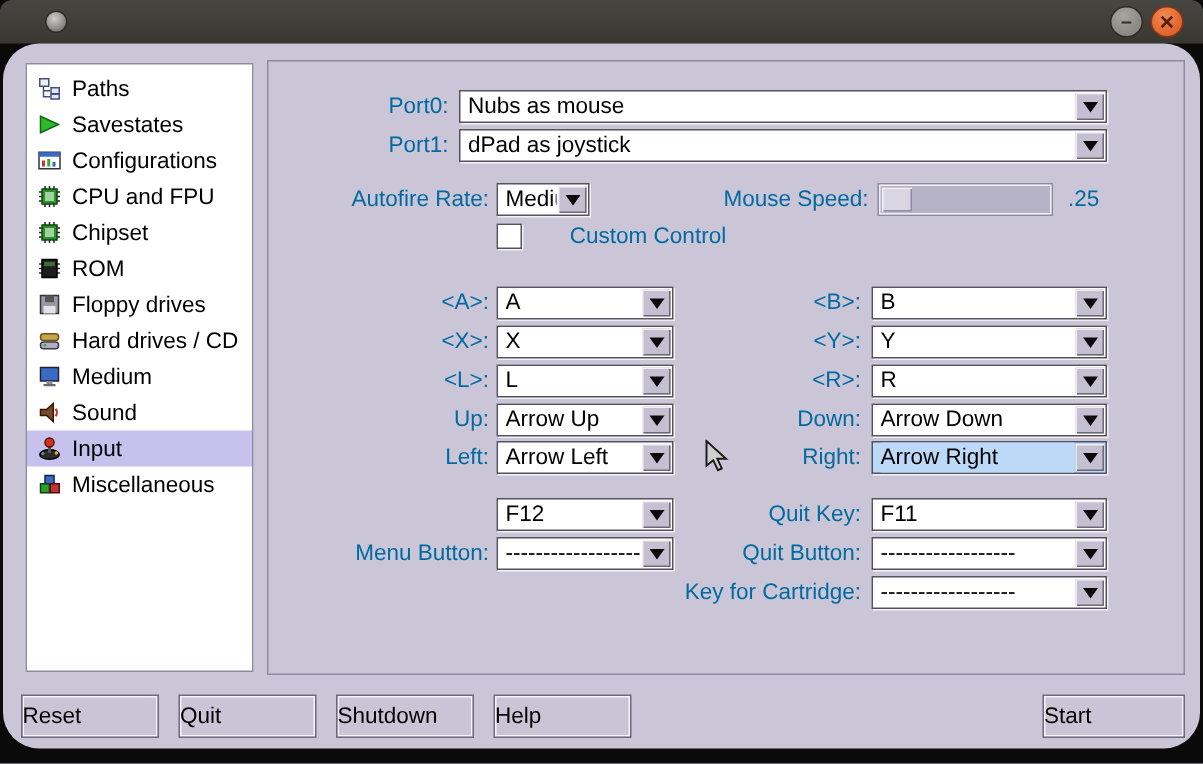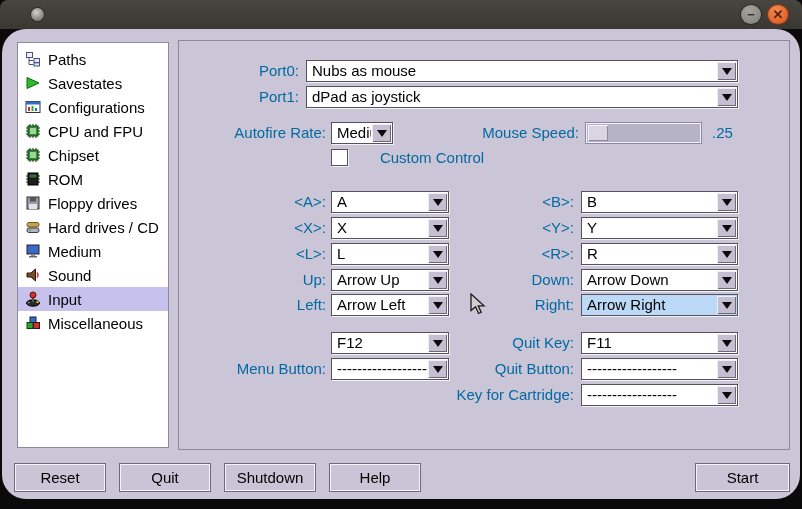--- a/index.html
+++ b/index.html
@@ -50,21 +50,21 @@
 
   .checkbox { position:absolute; width:17px; height:17px; background:#fff; border:1px solid #55525f;
               box-shadow:1px 1px 0 rgba(255,255,255,.75); }
 
   .slider { position:absolute; width:115px; height:20px; background:#b7b3c6;
             border:1px solid #f2f0f8; box-shadow:0 0 0 1px #8d89a0; }
   .slider .handle { position:absolute; left:1px; top:1px; width:20px; height:16px; background:#d9d6e2;
                     box-shadow:inset 1px 1px 0 #f2f0f8, inset -1px -1px 0 #8d89a0; }
 
   .btn3d { position:absolute; height:29px; background:#c9c5d6; border:1px solid #6e6a7e;
-           box-shadow:inset 0 0 0 1px #f5f3fb; display:flex; align-items:center; justify-content:center;
+           box-shadow:inset 0 0 0 1px #f5f3fb; display:flex; align-items:center; 
            font-size:15px; color:#000; }
 
   .cursor { position:absolute; left:468px; top:264px; pointer-events:none; }
 </style>
 </head>
 <body>
 
 <div class="titlebar">
   <div class="app-icon"></div>
   <div class="winbtn min">

